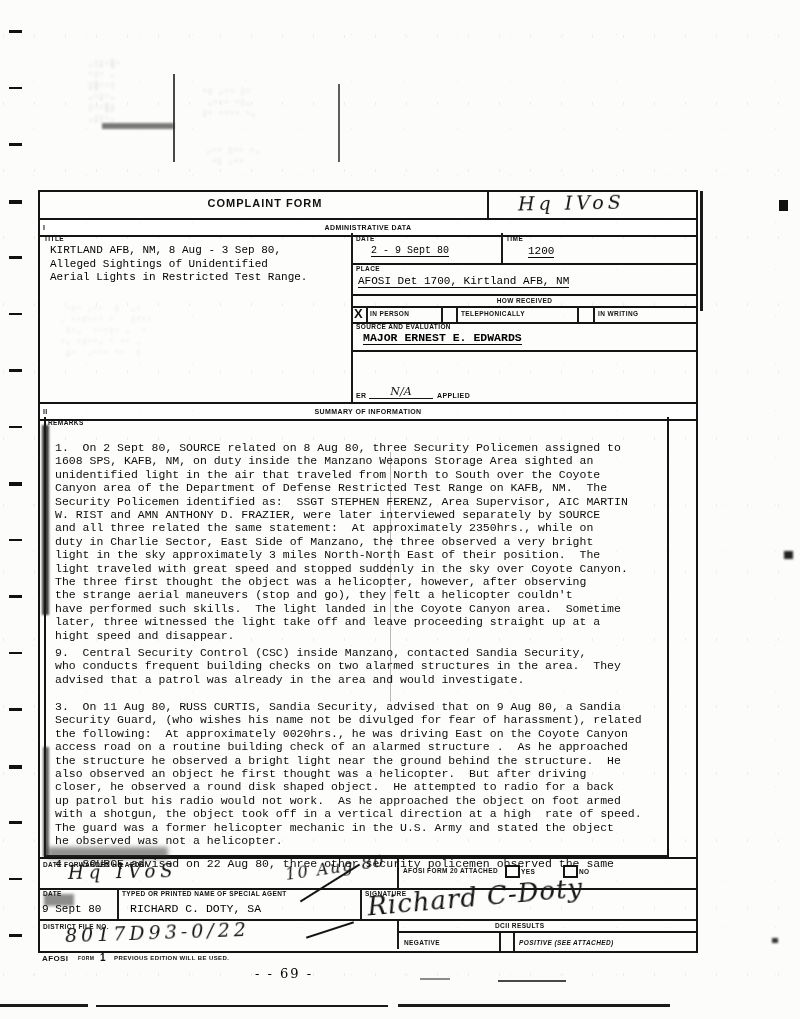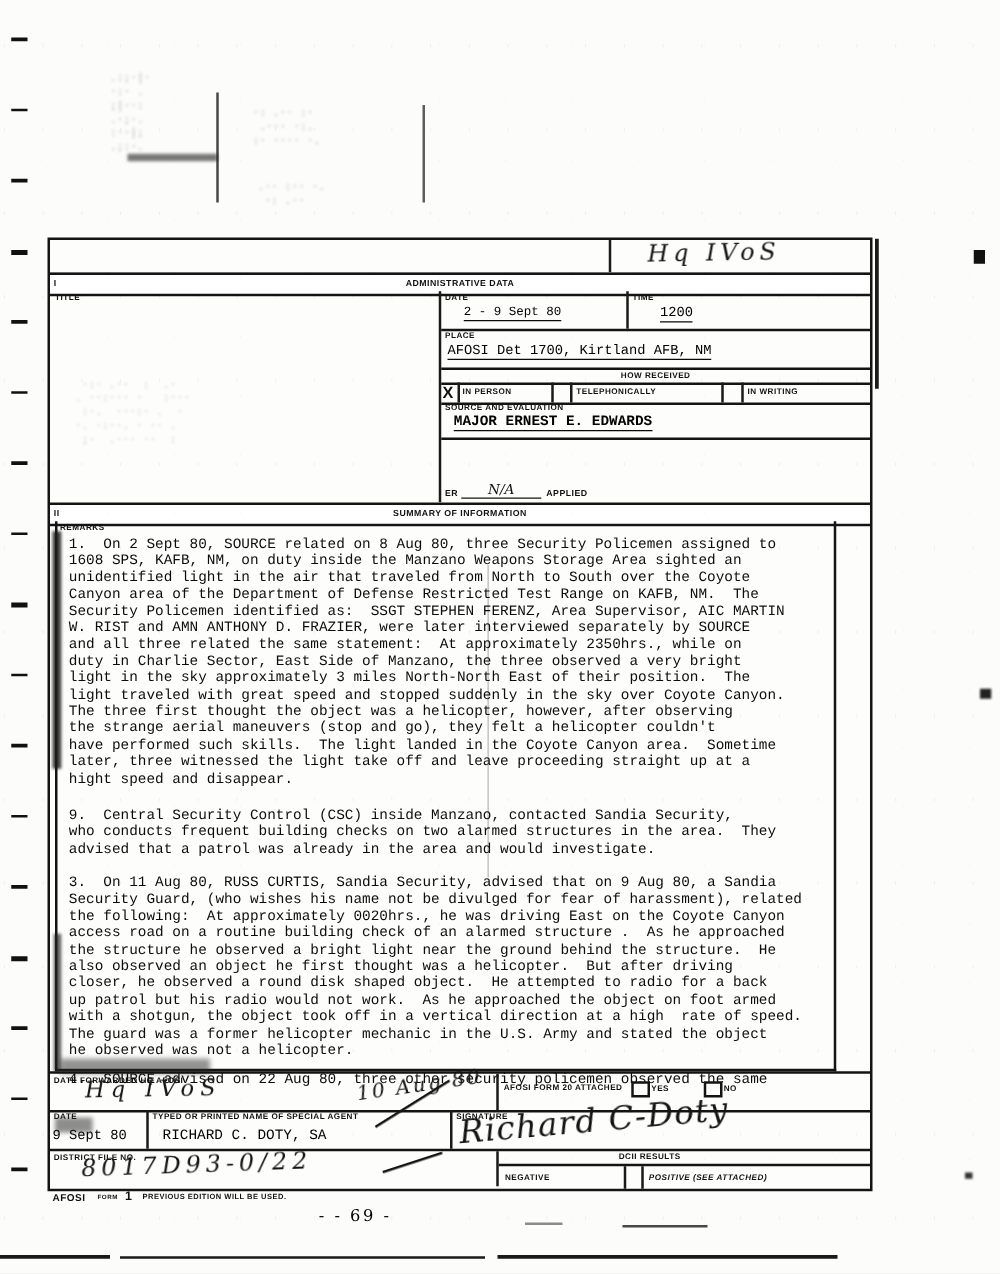--- a/index.html
+++ b/index.html
@@ -45,33 +45,37 @@
   <div class="abs vline" style="left:338px;top:84px;width:1.5px;height:78px;opacity:.7;"></div>
 
   <div class="abs vline" style="left:700px;top:191px;width:2.5px;height:120px;"></div>
   <div class="abs" style="left:779px;top:200px;width:9px;height:11px;background:#111;filter:blur(.6px);"></div>
   <div class="abs" style="left:784px;top:551px;width:9px;height:8px;background:#222;filter:blur(.8px);"></div>
   <div class="abs" style="left:772px;top:938px;width:6px;height:5px;background:#333;filter:blur(.8px);"></div>
 
   <div class="abs" style="left:38px;top:190px;width:656px;height:759px;border:2.5px solid #141414;background:#fdfdfb;">
 
     <div class="abs" style="left:0;top:0;width:656px;height:26px;border-bottom:2.5px solid #141414;">
+      <div class="abs" style="left:0;top:5px;width:450px;text-align:center;font:bold 11px 'Liberation Sans',sans-serif;letter-spacing:1px;filter:blur(.25px);">COMPLAINT FORM</div>
       <div class="abs vline" style="left:447px;top:0;width:2px;height:26px;"></div>
       <div class="abs hand" style="left:478px;top:-1px;width:170px;font-size:19px;transform:rotate(-1deg);letter-spacing:4px;">Hq IVoS</div>
     </div>
 
     <div class="abs bar" style="left:0;top:26px;width:656px;height:15px;">
       <span class="abs lbl" style="left:3px;top:4px;font-size:7px;">I</span>
       <div class="abs lbl" style="left:0;top:4px;width:656px;text-align:center;font-size:7px;">ADMINISTRATIVE DATA</div>
     </div>
 
     <div class="abs" style="left:0;top:41px;width:656px;height:169px;">
       <div class="abs vline" style="left:311px;top:0;width:2px;height:169px;"></div>
 
       <span class="abs lbl" style="left:4px;top:2px;">TITLE</span>
+      <div class="abs mono" style="left:10px;top:11px;font-size:11px;line-height:13.5px;white-space:pre;">KIRTLAND AFB, NM, 8 Aug - 3 Sep 80,
+Alleged Sightings of Unidentified
+Aerial Lights in Restricted Test Range.</div>
       <div class="abs ghost" style="left:20px;top:70px;width:260px;height:88px;opacity:.35;"> ·:· .··  :  .·
 . ··:··· ·   :···
  :·.  ···:· .  ·
 ·. ·:··. · ·· .
  ;·  .··· ··  :</div>
 
       <div class="abs" style="left:313px;top:0;width:343px;height:30px;border-bottom:2px solid #141414;">
         <span class="abs lbl" style="left:3px;top:2px;">DATE</span>
         <span class="abs mono underl" style="left:18px;top:12px;font-size:10px;">2 - 9 Sept 80</span>
         <div class="abs vline" style="left:148px;top:0;width:2px;height:30px;"></div>
@@ -119,21 +123,21 @@
     </div>
 
     <div class="abs" style="left:4px;top:225px;width:621px;height:438px;border-left:2.5px solid #141414;border-right:2.5px solid #141414;border-bottom:2.5px solid #141414;">
       <span class="abs lbl" style="left:2px;top:2px;">REMARKS</span>
 
       <div class="abs" style="left:-4px;top:8px;width:7px;height:190px;background:#1c1c1c;filter:blur(1.1px);opacity:.85;"></div>
       <div class="abs" style="left:-3px;top:330px;width:6px;height:110px;background:#222;filter:blur(1.3px);opacity:.7;"></div>
 
       <div class="abs vline" style="left:344px;top:35px;width:1px;height:250px;opacity:.3;"></div>
 
-      <div class="abs body-text" style="left:9px;top:12px;">1.  On 2 Sept 80, SOURCE related on 8 Aug 80, three Security Policemen assigned to
+      <div class="abs body-text" style="left:9px;top:24px;">1.  On 2 Sept 80, SOURCE related on 8 Aug 80, three Security Policemen assigned to
 1608 SPS, KAFB, NM, on duty inside the Manzano Weapons Storage Area sighted an
 unidentified light in the air that traveled from North to South over the Coyote
 Canyon area of the Department of Defense Restricted Test Range on KAFB, NM.  The
 Security Policemen identified as:  SSGT STEPHEN FERENZ, Area Supervisor, AIC MARTIN
 W. RIST and AMN ANTHONY D. FRAZIER, were later interviewed separately by SOURCE
 and all three related the same statement:  At approximately 2350hrs., while on
 duty in Charlie Sector, East Side of Manzano, the three observed a very bright
 light in the sky approximately 3 miles North-North East of their position.  The
 light traveled with great speed and stopped suddenly in the sky over Coyote Canyon.
 The three first thought the object was a helicopter, however, after observing

